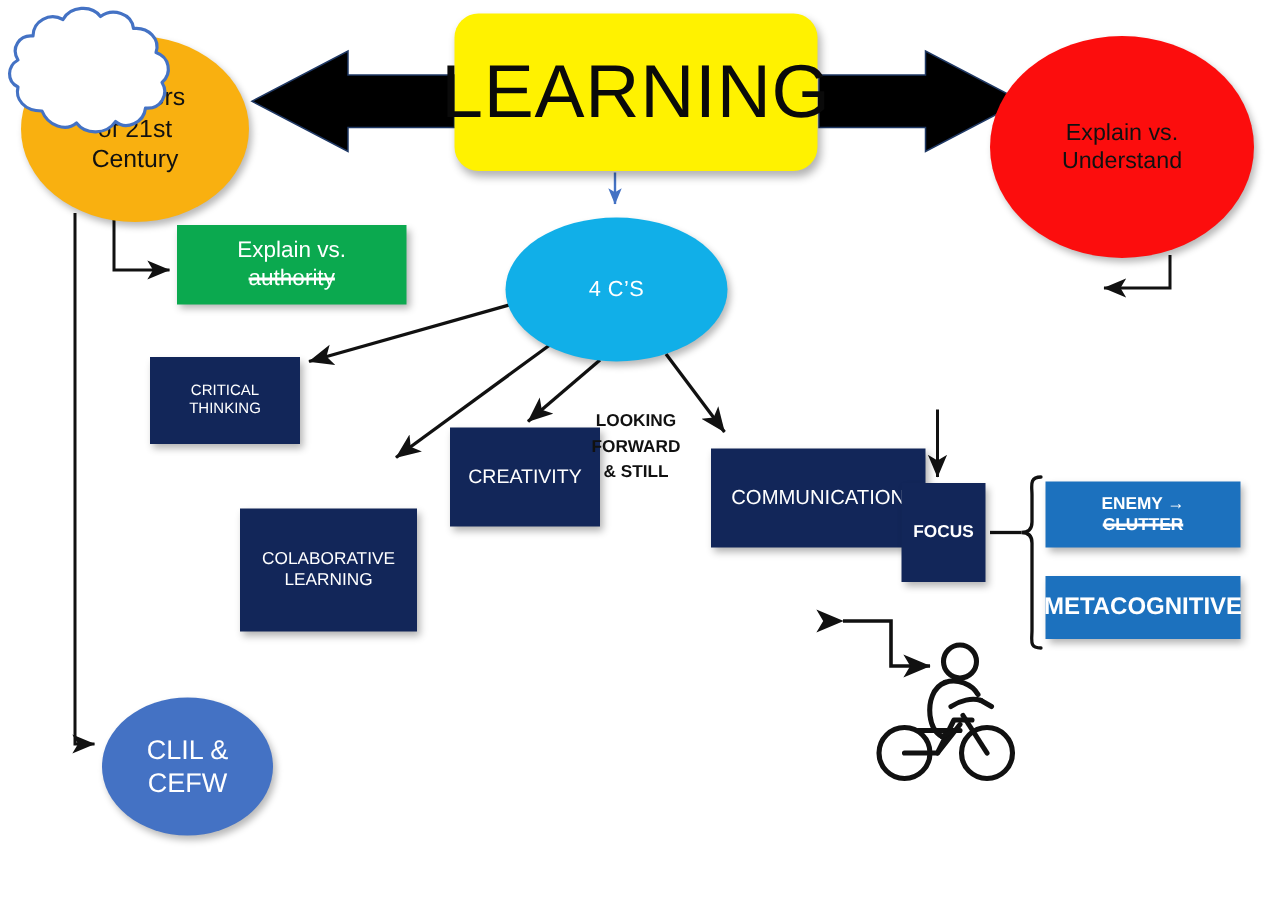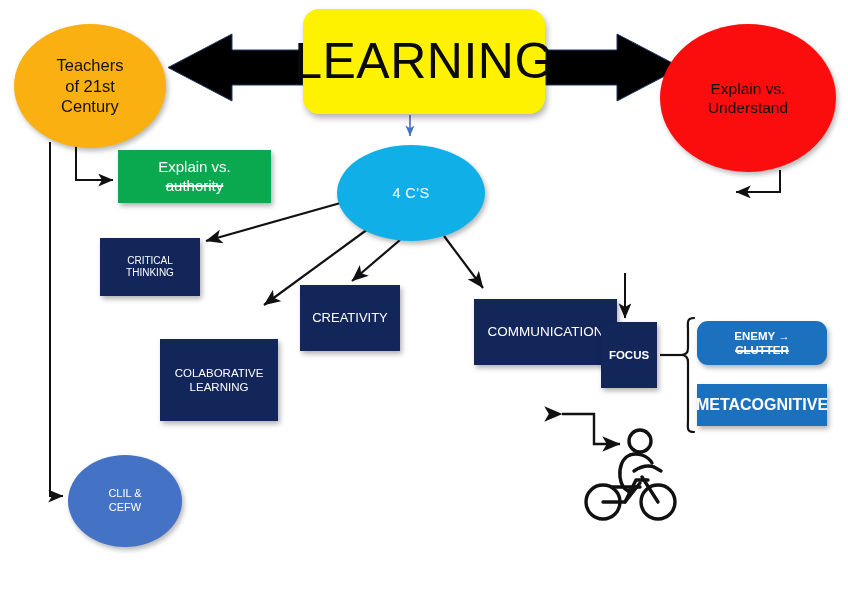--- a/index.html
+++ b/index.html
@@ -27,22 +27,22 @@
   #node-explain-understand{
     left:660px;top:24px;width:176px;height:148px;
     background:#FC0D0D;color:#111;font-size:15.5px;
   }
   #node-4cs{
     left:337px;top:145px;width:148px;height:96px;
     background:#11AFE8;color:#fff;font-size:14.5px;letter-spacing:.3px;
   }
   #node-4cs .txt{}
   #node-clil{
-    left:68px;top:455px;width:114px;height:92px;
-    background:#4472C4;color:#fff;font-size:11px;
+    left:68px;top:465px;width:114px;height:92px;
+    background:#4472C4;color:#fff;font-size:18px;
   }
 
   
   #node-learning{
     left:303px;top:9px;width:242px;height:105px;
     background:#FFF200;border-radius:16px;
     box-shadow:2px 4px 6px rgba(0,0,0,.3);
     color:#0a0a0a;
     font-size:50px;letter-spacing:.5px;
   }
@@ -55,21 +55,21 @@
   #node-leader{left:118px;top:150px;width:153px;height:53px;background:#0BA94F;color:#fff;font-size:15px;}
   #node-critical{left:100px;top:238px;width:100px;height:58px;font-size:10px;}
   #node-creativity{left:300px;top:285px;width:100px;height:66px;font-size:13px;}
   #node-communication{left:426px;top:299px;width:143px;height:66px;font-size:13.5px;margin-left:48px;}
   #node-colaborative{left:160px;top:339px;width:118px;height:82px;font-size:11.5px;}
   #node-focus{left:601px;top:322px;width:56px;height:66px;font-size:11.5px;}
   #node-explain-box{left:540px;top:166px;width:186px;height:107px;background:#11AFE8;color:#fff;
      box-shadow:2px 3px 5px rgba(0,0,0,.25);justify-content:flex-start;text-align:left;padding:10px 12px;}
   #node-explain-box .txt{font-size:13px;line-height:1.55;}
   #node-explain-box .big{font-size:16.5px;}
-  #node-enemy{left:697px;top:321px;width:130px;height:44px;font-size:11.5px;border-radius:11px;}
+  #node-enemy{left:697px;top:321px;width:130px;height:44px;font-size:11.5px;}
   #node-metacognitive{left:697px;top:384px;width:130px;height:42px;font-size:16px;justify-content:center;}
 
   .strike{text-decoration:line-through;text-decoration-thickness:1.5px;}
 
   
   #node-cloud{left:432px;top:380px;width:124px;height:98px;}
   #node-cloud .cloud-label{
     position:absolute;left:0;top:0;width:100%;height:100%;
     display:flex;align-items:center;justify-content:center;
     font-size:11.5px;font-weight:bold;color:#111;line-height:1.45;text-align:center;
@@ -191,20 +191,36 @@
     <span class="txt" style="font-weight:bold;">
       <span>ENEMY →</span><br>
       <span class="strike">CLUTTER</span>
     </span>
   </div>
 
   <div class="node rect medblue" id="node-metacognitive">
     <span class="txt" style="font-weight:bold;">METACOGNITIVE</span>
   </div>
 
+  <div id="node-cloud">
+    <svg class="nodesvg" width="124" height="98" viewBox="0 0 124 98">
+      <path d="M28,74 C16,74 10,66 12,58 C4,54 5,44 12,40 C7,32 13,23 22,24
+               C22,14 33,8 42,13 C47,4 61,3 67,11 C75,5 88,9 89,19
+               C99,18 107,26 104,35 C113,38 115,49 108,55
+               C113,63 107,73 97,72 C96,82 84,87 77,81
+               C71,90 57,90 51,82 C44,88 32,84 28,74 Z" fill="#ffffff" stroke="#4472C4" stroke-width="2.1" stroke-linejoin="round"></path>
+    </svg>
+    <div class="cloud-label">
+      <div>
+        <span>LOOKING</span><br>
+        <span>FORWARD</span><br>
+        <span>&amp; STILL</span>
+      </div>
+    </div>
+  </div>
 
   <svg style="position:absolute;left:578px;top:425px;width:110px;height:100px;" viewBox="0 0 110 100">
     <g fill="none" stroke="#111111" stroke-width="3.4" stroke-linecap="round" stroke-linejoin="round">
       <circle cx="25" cy="77" r="17"></circle>
       <circle cx="80" cy="77" r="17"></circle>
       <path d="M25,77 L47,77 L58,55 L70,55"></path>
       <path d="M47,77 L62,58"></path>
       <path d="M80,77 L64,52"></path>
       <path d="M34,62 L62,62"></path>
       <circle cx="62" cy="16" r="11"></circle>

